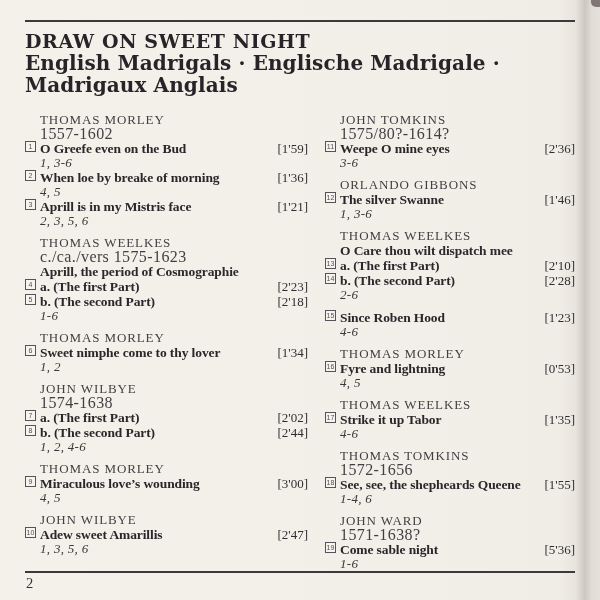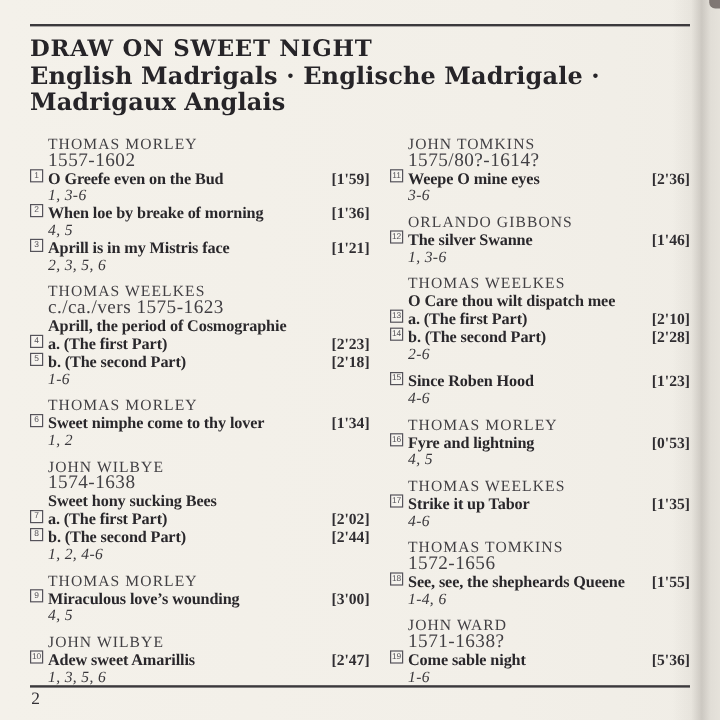--- a/index.html
+++ b/index.html
@@ -57,21 +57,21 @@
     flex:none;width:11px;height:11px;margin-left:-15px;margin-right:4px;
     border:1px solid #55535a;box-sizing:border-box;
     font-family:"Liberation Sans", sans-serif;
     font-size:7px;line-height:9px;text-align:center;color:#514f55;
     background:rgba(255,255,255,0.25);
   }
   .ttitle{
     flex:1;font-weight:bold;font-size:13.5px;color:#29272b;
     letter-spacing:-0.1px;white-space:nowrap;overflow:hidden;
   }
-  .tdur{flex:none;margin-left:5px;font-size:13px;color:#2f2d31;font-weight:bold;}
+  .tdur{flex:none;margin-left:5px;font-size:13px;color:#2f2d31;}
   .perf{
     font-style:italic;font-size:13px;line-height:14px;color:#3a383c;
     letter-spacing:0.3px;
   }
   .footer-rule{position:absolute;left:25px;width:550px;top:571px;}
   .page-number{
     position:absolute;left:26px;top:575px;
     font-size:14.5px;color:#333136;
   }
 </style>
@@ -131,21 +131,20 @@
           <div class="trow">
             <span class="tbox">6</span>
             <span class="ttitle">Sweet nimphe come to thy lover</span>
             <span class="tdur">[1'34]</span>
           </div>
           <div class="perf">1, 2</div>
         </div>
         <div class="track-section">
           <div class="composer">JOHN WILBYE</div>
           <div class="dates">1574-1638</div>
-          <div class="group-title">Sweet hony sucking Bees</div>
           <div class="trow">
             <span class="tbox">7</span>
             <span class="ttitle">a. (The first Part)</span>
             <span class="tdur">[2'02]</span>
           </div>
           <div class="trow">
             <span class="tbox">8</span>
             <span class="ttitle">b. (The second Part)</span>
             <span class="tdur">[2'44]</span>
           </div>

